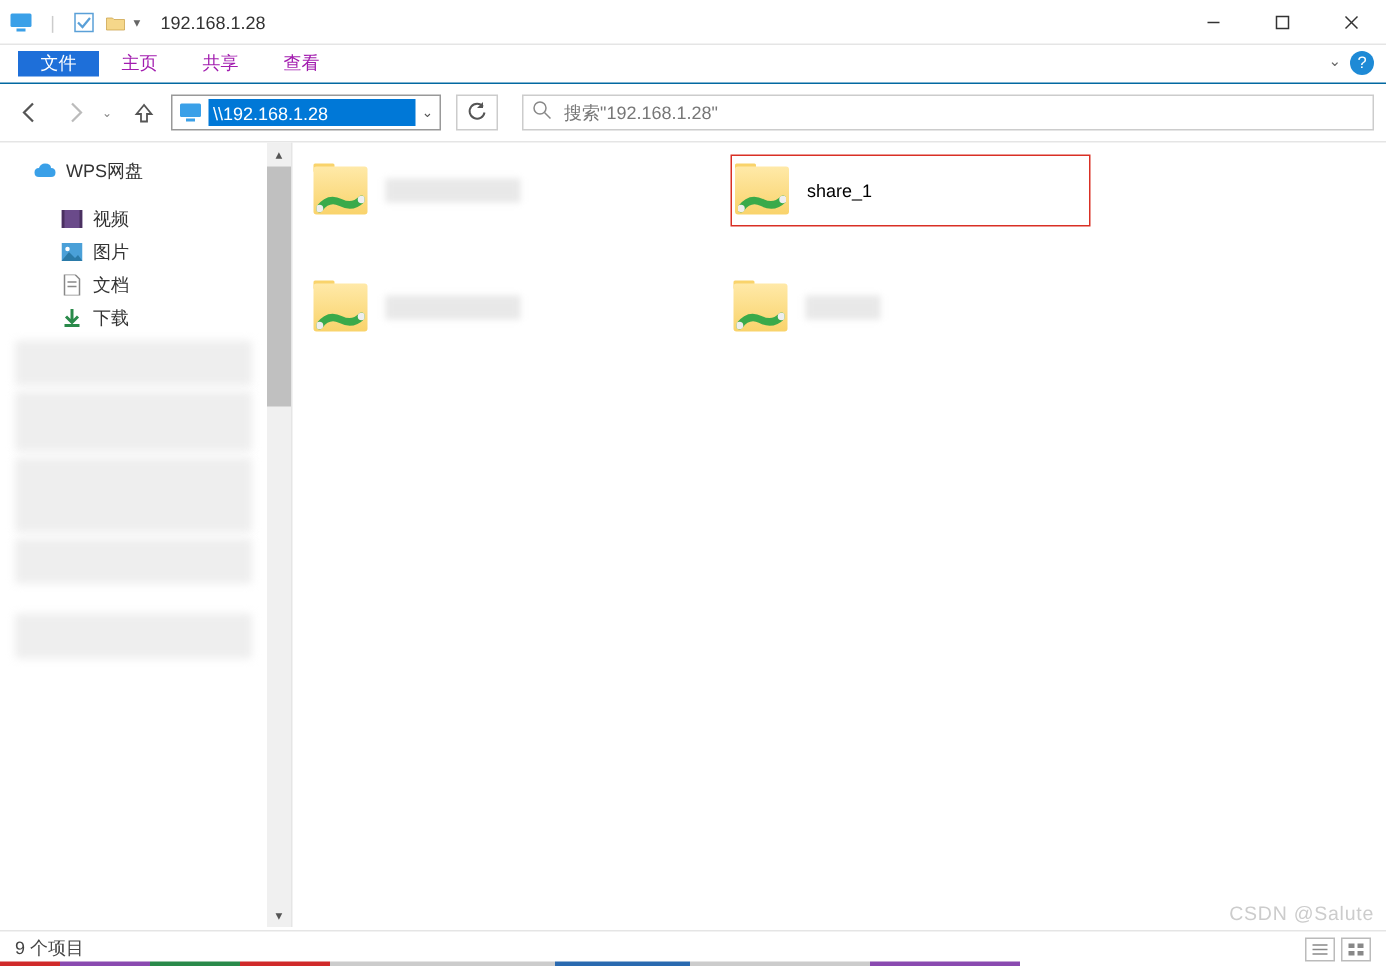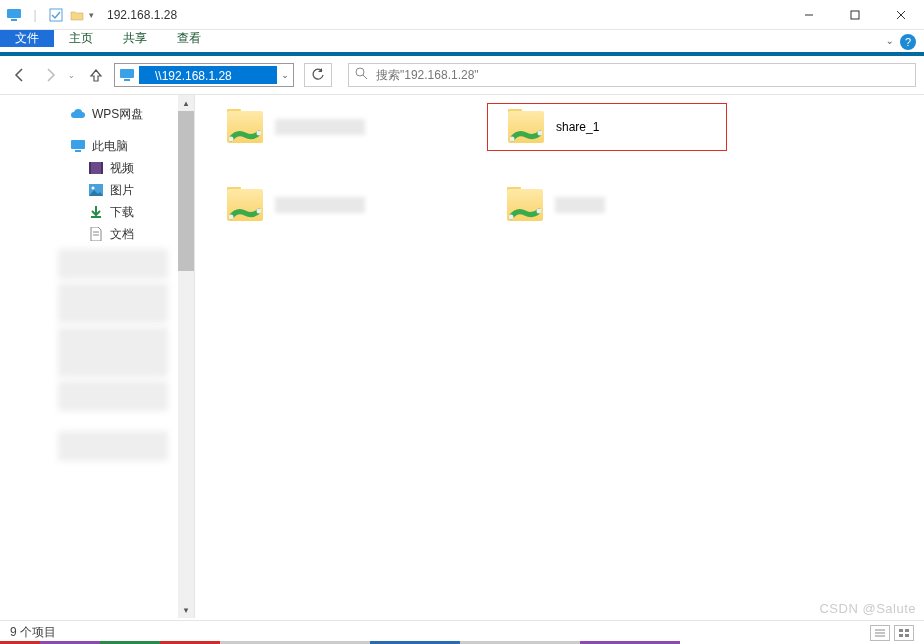--- a/index.html
+++ b/index.html
@@ -6,55 +6,55 @@
 body { margin: 0; background: #fff; width: 924px; height: 644px; overflow: hidden; position: relative; }
 
 .titlebar { height: 30px; display: flex; align-items: center; border-bottom: 1px solid #e5e5e5; }
 .ti-icons { display: flex; align-items: center; padding-left: 5px; gap: 3px; }
 .ti-icon { width: 18px; height: 18px; display: flex; align-items: center; justify-content: center; }
 .qdrop { width: 10px; color: #666; font-size: 9px; }
 .ti-title { margin-left: 8px; color: #333; }
 .winctrl { margin-left: auto; display: flex; }
 .winctrl div { width: 46px; height: 30px; display: flex; align-items: center; justify-content: center; color: #333; }
 
-.ribbon-tabs { height: 26px; display: flex; align-items: flex-start; border-bottom: 4px solid #0369a1; position: relative; }
-.rtab { padding: 0 15px; display: flex; align-items: center; color: #14532d; }
+.ribbon-tabs { height: 26px; display: flex; align-items: center; border-bottom: 1px solid #0369a1; position: relative; padding-left: 12px; }
+.rtab { padding: 0 15px; display: flex; align-items: center; color: #a21caf; }
 .rtab.file { background: #1e6fd9; color: #fff; }
 .rchev { position: absolute; right: 30px; top: 5px; color: #666; font-size: 10px; }
 .rhelp { position: absolute; right: 8px; top: 4px; width: 16px; height: 16px; border-radius: 50%; background: #1e8ad6; color: #fff; display: flex; align-items: center; justify-content: center; font-size: 11px; }
 
 .navbar { height: 38px; display: flex; align-items: center; padding: 0 8px; gap: 6px; }
 .navbtn { width: 24px; height: 24px; display: flex; align-items: center; justify-content: center; color: #666; }
 .navbtn.dis { color: #bbb; }
 .ndrop { width: 10px; color: #888; font-size: 8px; }
 
 .addr { flex: 0 0 180px; height: 24px; border: 1px solid #999; display: flex; align-items: center; position: relative; }
 .addr-icon { width: 20px; height: 20px; margin: 0 2px; display: flex; align-items: center; justify-content: center; }
-.addr-text { background: #0078d7; color: #fff; padding: 1px 16px; flex: 1; height: 18px; line-height: 18px; }
+.addr-text { background: #0078d7; color: #fff; padding: 1px 3px; flex: 1; height: 18px; line-height: 18px; }
 .addr-dd { width: 16px; text-align: center; color: #555; font-size: 9px; }
 .refresh { width: 28px; height: 24px; border: 1px solid #ccc; display: flex; align-items: center; justify-content: center; margin-left: 4px; color: #555; }
 
 .search { flex: 1; height: 24px; border: 1px solid #ccc; display: flex; align-items: center; margin-left: 10px; padding: 0 6px; color: #777; gap: 8px; }
 
 .body { display: flex; height: 524px; border-top: 1px solid #e5e5e5; }
 .nav { width: 195px; border-right: 1px solid #e5e5e5; position: relative; overflow: hidden; }
 .nav-scroll-up, .nav-scroll-dn { position: absolute; right: 0; width: 16px; height: 16px; background: #f0f0f0; display: flex; align-items: center; justify-content: center; font-size: 9px; color: #555; }
 .nav-scroll-up { top: 0; }
 .nav-scroll-dn { bottom: 0; }
 .nav-track { position: absolute; right: 0; top: 16px; bottom: 16px; width: 16px; background: #f0f0f0; }
 .nav-thumb { position: absolute; right: 0; top: 16px; width: 16px; height: 160px; background: #c0c0c0; }
-.nav-items { padding: 8px 0; margin-right: 16px; margin-left: 48px; }
+.nav-items { padding: 8px 0; margin-right: 16px; }
 .nitem { display: flex; align-items: center; height: 22px; padding-left: 22px; gap: 6px; color: #333; }
 .nitem.sub { padding-left: 40px; }
 .nitem .nic { width: 16px; height: 16px; display: flex; align-items: center; justify-content: center; }
 .blur-block { margin: 4px 10px; background: #eee; filter: blur(3px); border-radius: 2px; }
 
 .content { flex: 1; padding: 8px 12px; position: relative; }
 .row { display: flex; gap: 40px; margin-bottom: 30px; }
-.item { width: 240px; height: 48px; display: flex; align-items: center; gap: 10px; padding: 18px; }
+.item { width: 240px; height: 48px; display: flex; align-items: center; gap: 10px; padding: 0; }
 .item.sel { border: 1px solid #d93025; }
 .fic { width: 40px; height: 40px; position: relative; }
 .folder-shape { position: absolute; inset: 4px 2px 4px 2px; background: linear-gradient(#ffe9a8, #f9d36b); border-radius: 2px; }
 .folder-tab { position: absolute; top: 2px; left: 2px; width: 14px; height: 6px; background: #f9d36b; border-radius: 1px; }
 .pipe { position: absolute; bottom: 4px; left: 4px; width: 32px; height: 14px; }
 .pipe svg { width: 100%; height: 100%; }
 .lbl-blur { width: 90px; height: 16px; background: #e8e8e8; filter: blur(2px); }
 
 .status { position: absolute; bottom: 0; left: 0; right: 0; height: 24px; border-top: 1px solid #e5e5e5; display: flex; align-items: center; padding: 0 10px; color: #444; }
 .status-icons { margin-left: auto; display: flex; gap: 4px; }
@@ -173,29 +173,20 @@
     <div class="nav-items">
       <div class="nitem">
         <span class="nic">
             <svg width="16" height="12" viewBox="0 0 16 12">
               <path d="M4 10 Q1 10 1 7 Q1 4 4 4 Q5 1 8 1 Q12 1 12 4 Q15 4 15 7 Q15 10 12 10 Z" fill="#3aa0e8"></path>
             </svg>
           </span>
         <span>WPS网盘</span>
       </div>
       <div style="height:10px"></div>
-      <div class="nitem">
-        <span class="nic">
-            <svg width="16" height="14" viewBox="0 0 16 14">
-              <rect x="1" y="1" width="14" height="9" fill="#3aa0e8" rx="1"></rect>
-              <rect x="5" y="11" width="6" height="2" fill="#3aa0e8"></rect>
-            </svg>
-          </span>
-        <span>此电脑</span>
-      </div>
       <div class="nitem sub">
         <span class="nic">
             <svg width="14" height="12" viewBox="0 0 14 12">
               <rect x="0" y="0" width="14" height="12" fill="#6a4a8a"></rect>
               <rect x="0" y="0" width="2" height="12" fill="#4a3060"></rect>
               <rect x="12" y="0" width="2" height="12" fill="#4a3060"></rect>
             </svg>
           </span>
         <span>视频</span>
       </div>
@@ -204,36 +195,36 @@
             <svg width="14" height="12" viewBox="0 0 14 12">
               <rect x="0" y="0" width="14" height="12" fill="#4aa0d8"></rect>
               <circle cx="4" cy="4" r="1.5" fill="#fff"></circle>
               <path d="M0 12 L5 6 L9 10 L11 8 L14 12 Z" fill="#2a7aa8"></path>
             </svg>
           </span>
         <span>图片</span>
       </div>
       <div class="nitem sub">
         <span class="nic">
-            <svg width="14" height="14" viewBox="0 0 14 14">
-              <path d="M7 1 V9 M3 6 L7 10 L11 6" fill="none" stroke="#2a8a4a" stroke-width="2"></path>
-              <line x1="2" y1="12" x2="12" y2="12" stroke="#2a8a4a" stroke-width="2"></line>
-            </svg>
-          </span>
-        <span>下载</span>
-      </div>
-      <div class="nitem sub">
-        <span class="nic">
             <svg width="12" height="14" viewBox="0 0 12 14">
               <path d="M1 0 H8 L11 3 V14 H1 Z" fill="#fff" stroke="#888"></path>
               <line x1="3" y1="5" x2="9" y2="5" stroke="#888"></line>
               <line x1="3" y1="8" x2="9" y2="8" stroke="#888"></line>
             </svg>
           </span>
         <span>文档</span>
+      </div>
+      <div class="nitem sub">
+        <span class="nic">
+            <svg width="14" height="14" viewBox="0 0 14 14">
+              <path d="M7 1 V9 M3 6 L7 10 L11 6" fill="none" stroke="#2a8a4a" stroke-width="2"></path>
+              <line x1="2" y1="12" x2="12" y2="12" stroke="#2a8a4a" stroke-width="2"></line>
+            </svg>
+          </span>
+        <span>下载</span>
       </div>
       <div class="blur-block" style="height:30px"></div>
       <div class="blur-block" style="height:40px"></div>
       <div class="blur-block" style="height:50px"></div>
       <div class="blur-block" style="height:30px"></div>
       <div class="blur-block" style="height:30px;margin-top:20px"></div>
     </div>
   </div>
 
   <div class="content">

